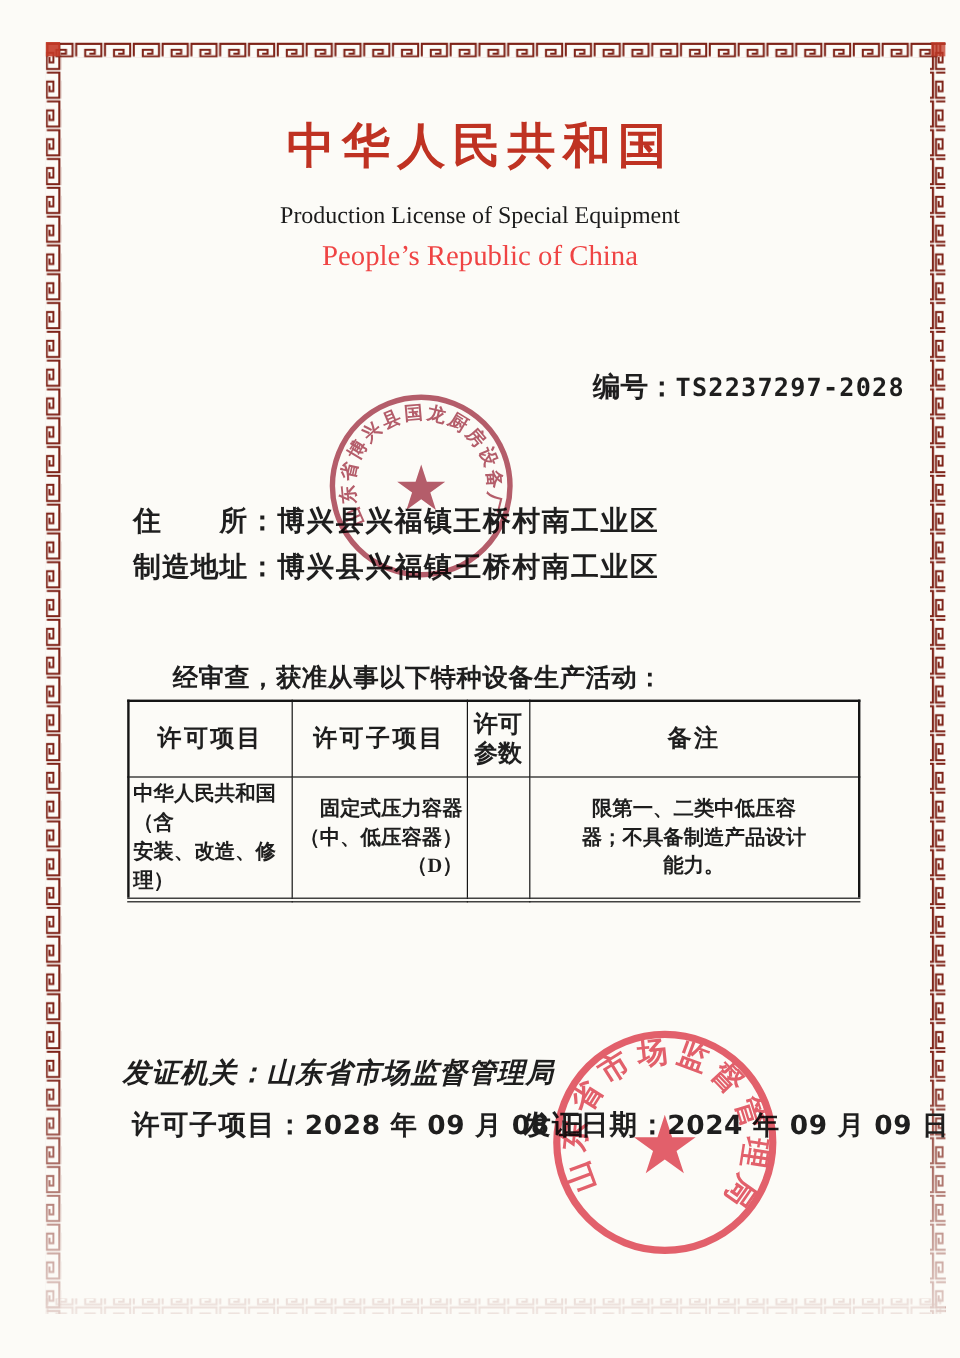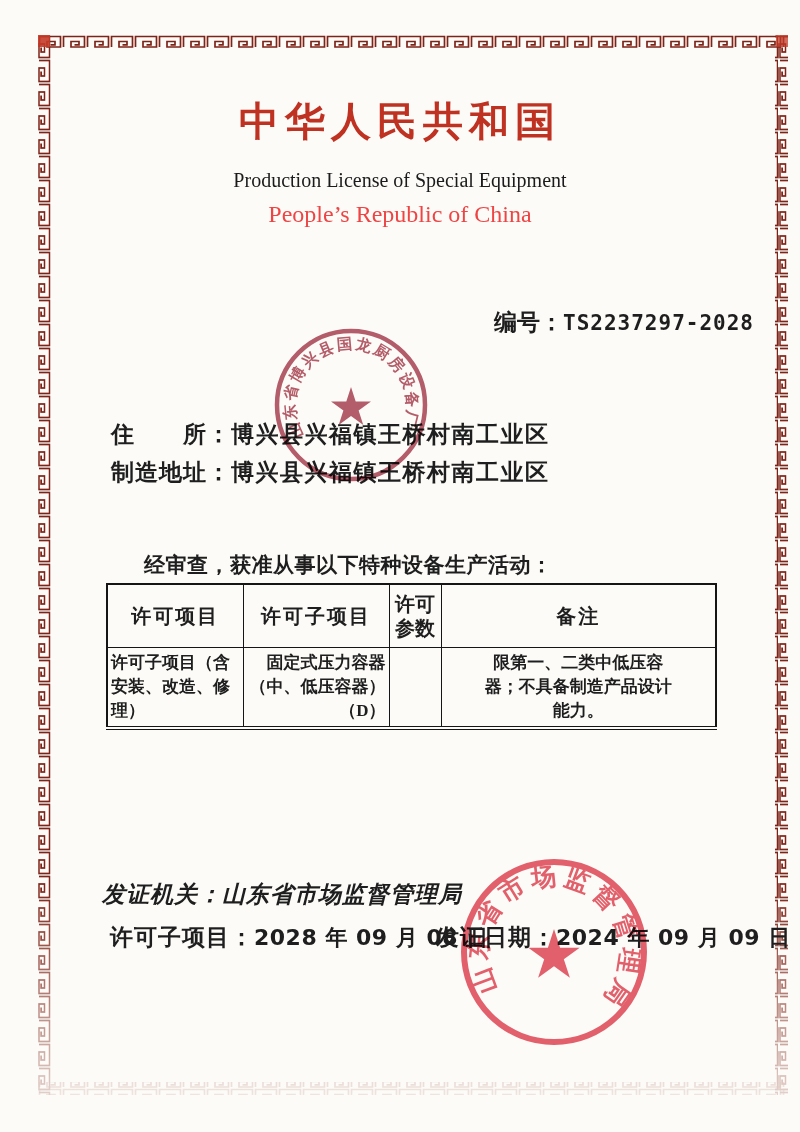--- a/index.html
+++ b/index.html
@@ -126,21 +126,21 @@
     </colgroup>
     <tbody>
       <tr>
         <td class="hdr">许可项目</td>
         <td class="hdr">许可子项目</td>
         <td class="hdr hdr-param">许可参数</td>
         <td class="hdr">备注</td>
       </tr>
       <tr class="body-row">
         <td class="cell-project">
-          <div>许可子项目（含</div>
+          <div>中华人民共和国（含</div>
           <div>安装、改造、修理）</div>
         </td>
         <td class="cell-sub">
           <div>固定式压力容器</div>
           <div>（中、低压容器）</div>
           <div>（D）</div>
         </td>
         <td class="cell-param"></td>
         <td class="cell-remark">
           <div>限第一、二类中低压容</div>

